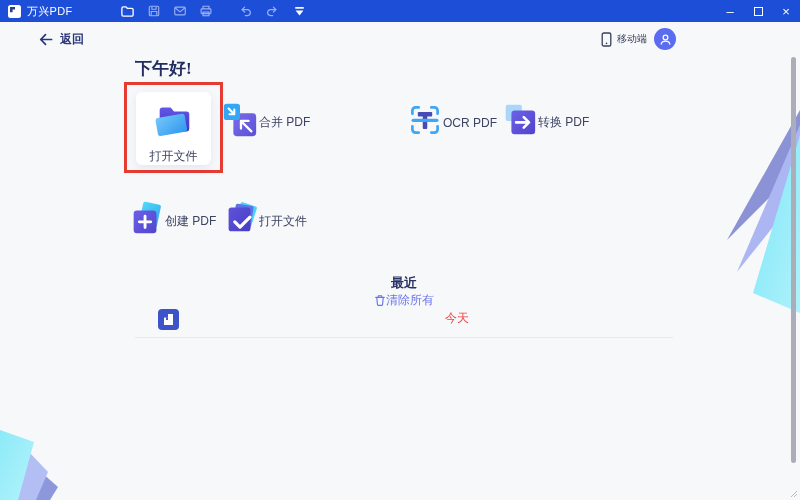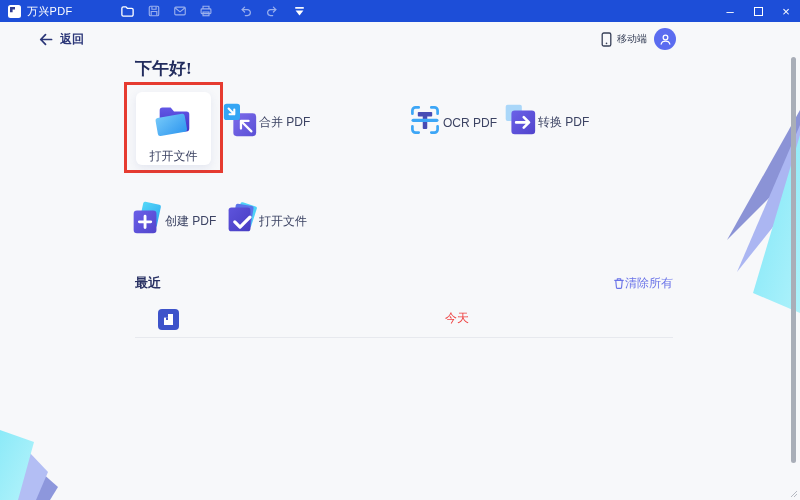--- a/index.html
+++ b/index.html
@@ -41,21 +41,21 @@
     cursor:pointer; }
   .open-card svg { position:absolute; top:7px; }
 
   .action-item { position:absolute; width:90px; display:flex; 
     align-items:center; cursor:pointer; }
   .action-label { margin-top:5px; font-size:12px; color:#3c4363; white-space:nowrap; }
   .open-label { font-size:12px; color:#3c4363; }
 
   
   .recent-header { position:absolute; left:135px; top:274px; width:538px;
-    display:flex; align-items:center; justify-content:space-between; }
+    display:flex; align-items:center; justify-content:space-between;flex-direction:column; }
   .recent-title { font-size:13px; font-weight:bold; color:#2a3264; }
   .clear-all { display:flex; align-items:center; color:#6a73e8; font-size:12px; cursor:pointer; }
   .file-row { position:absolute; left:135px; top:306px; width:538px; height:30px; cursor:pointer; }
   .file-icon { position:absolute; left:23px; top:3px; }
   .file-name { position:absolute; left:50px; top:8px; font-size:12px; color:#3a4161; }
   .file-date { position:absolute; left:310px; top:4px; font-size:12px; color:#ef4444; }
   .divider { position:absolute; left:135px; top:337px; width:538px; height:1px; background:#e7e9ee; }
 
   
   .deco { position:absolute; pointer-events:none; }

